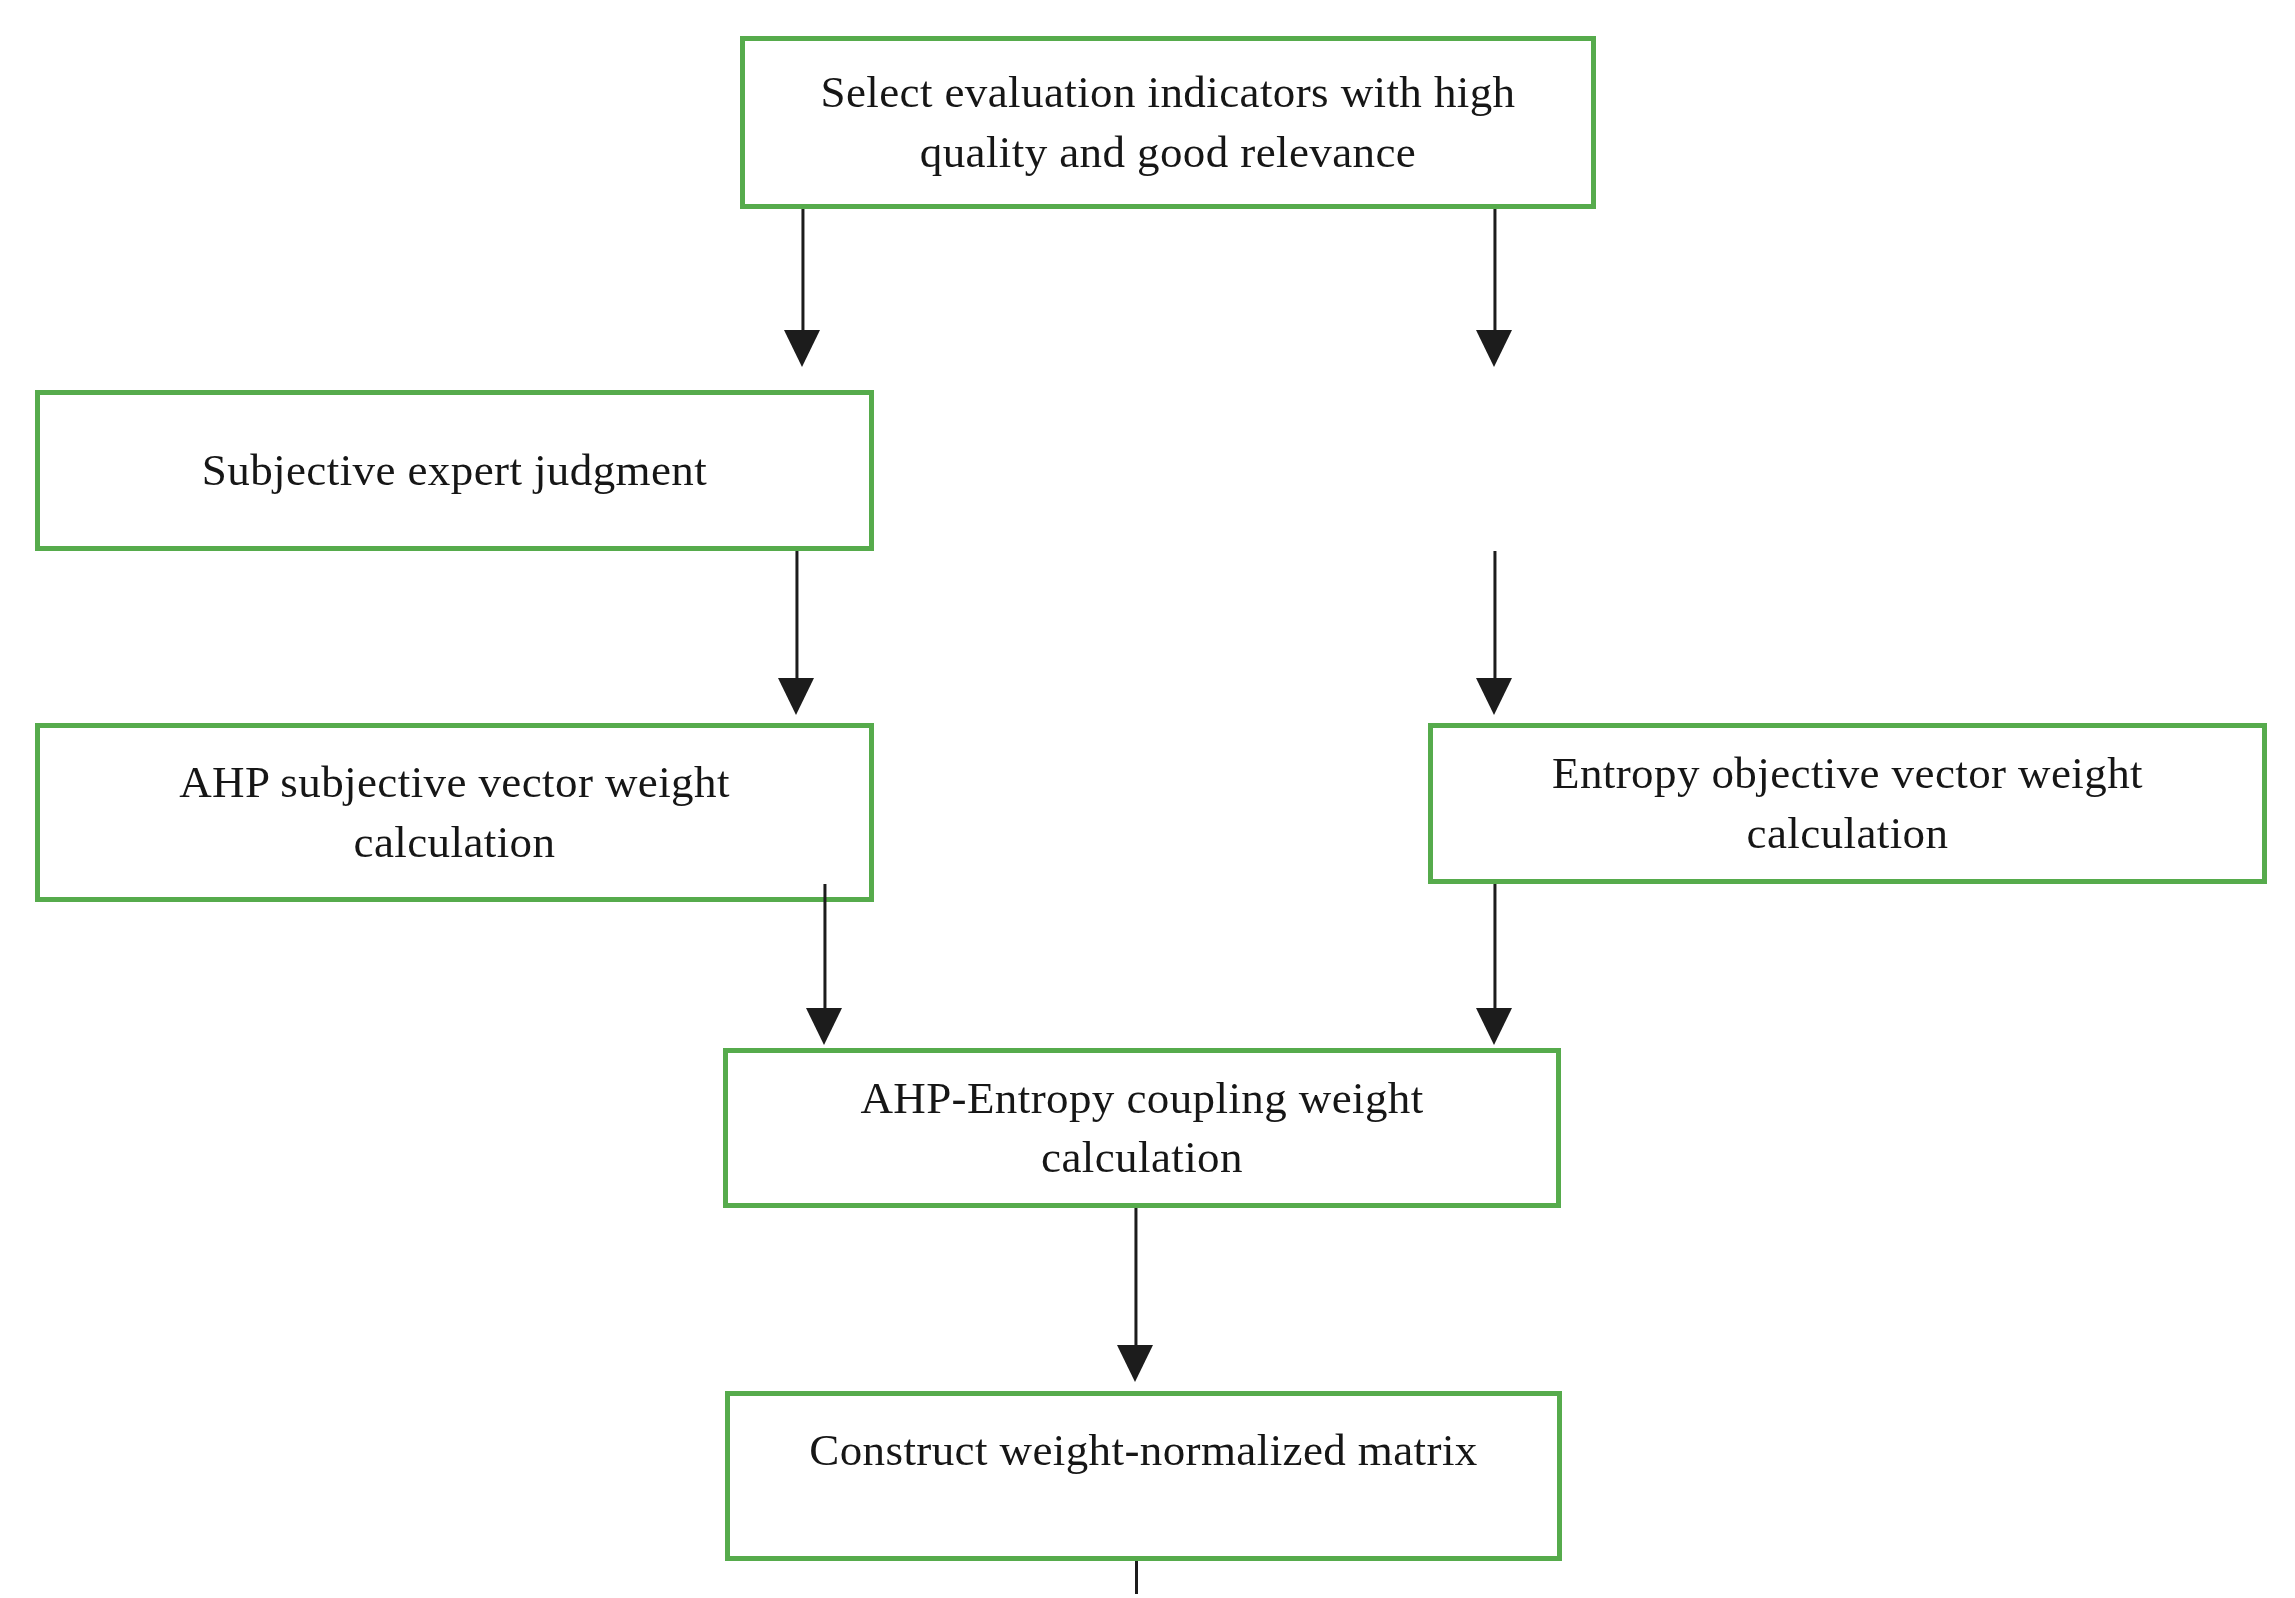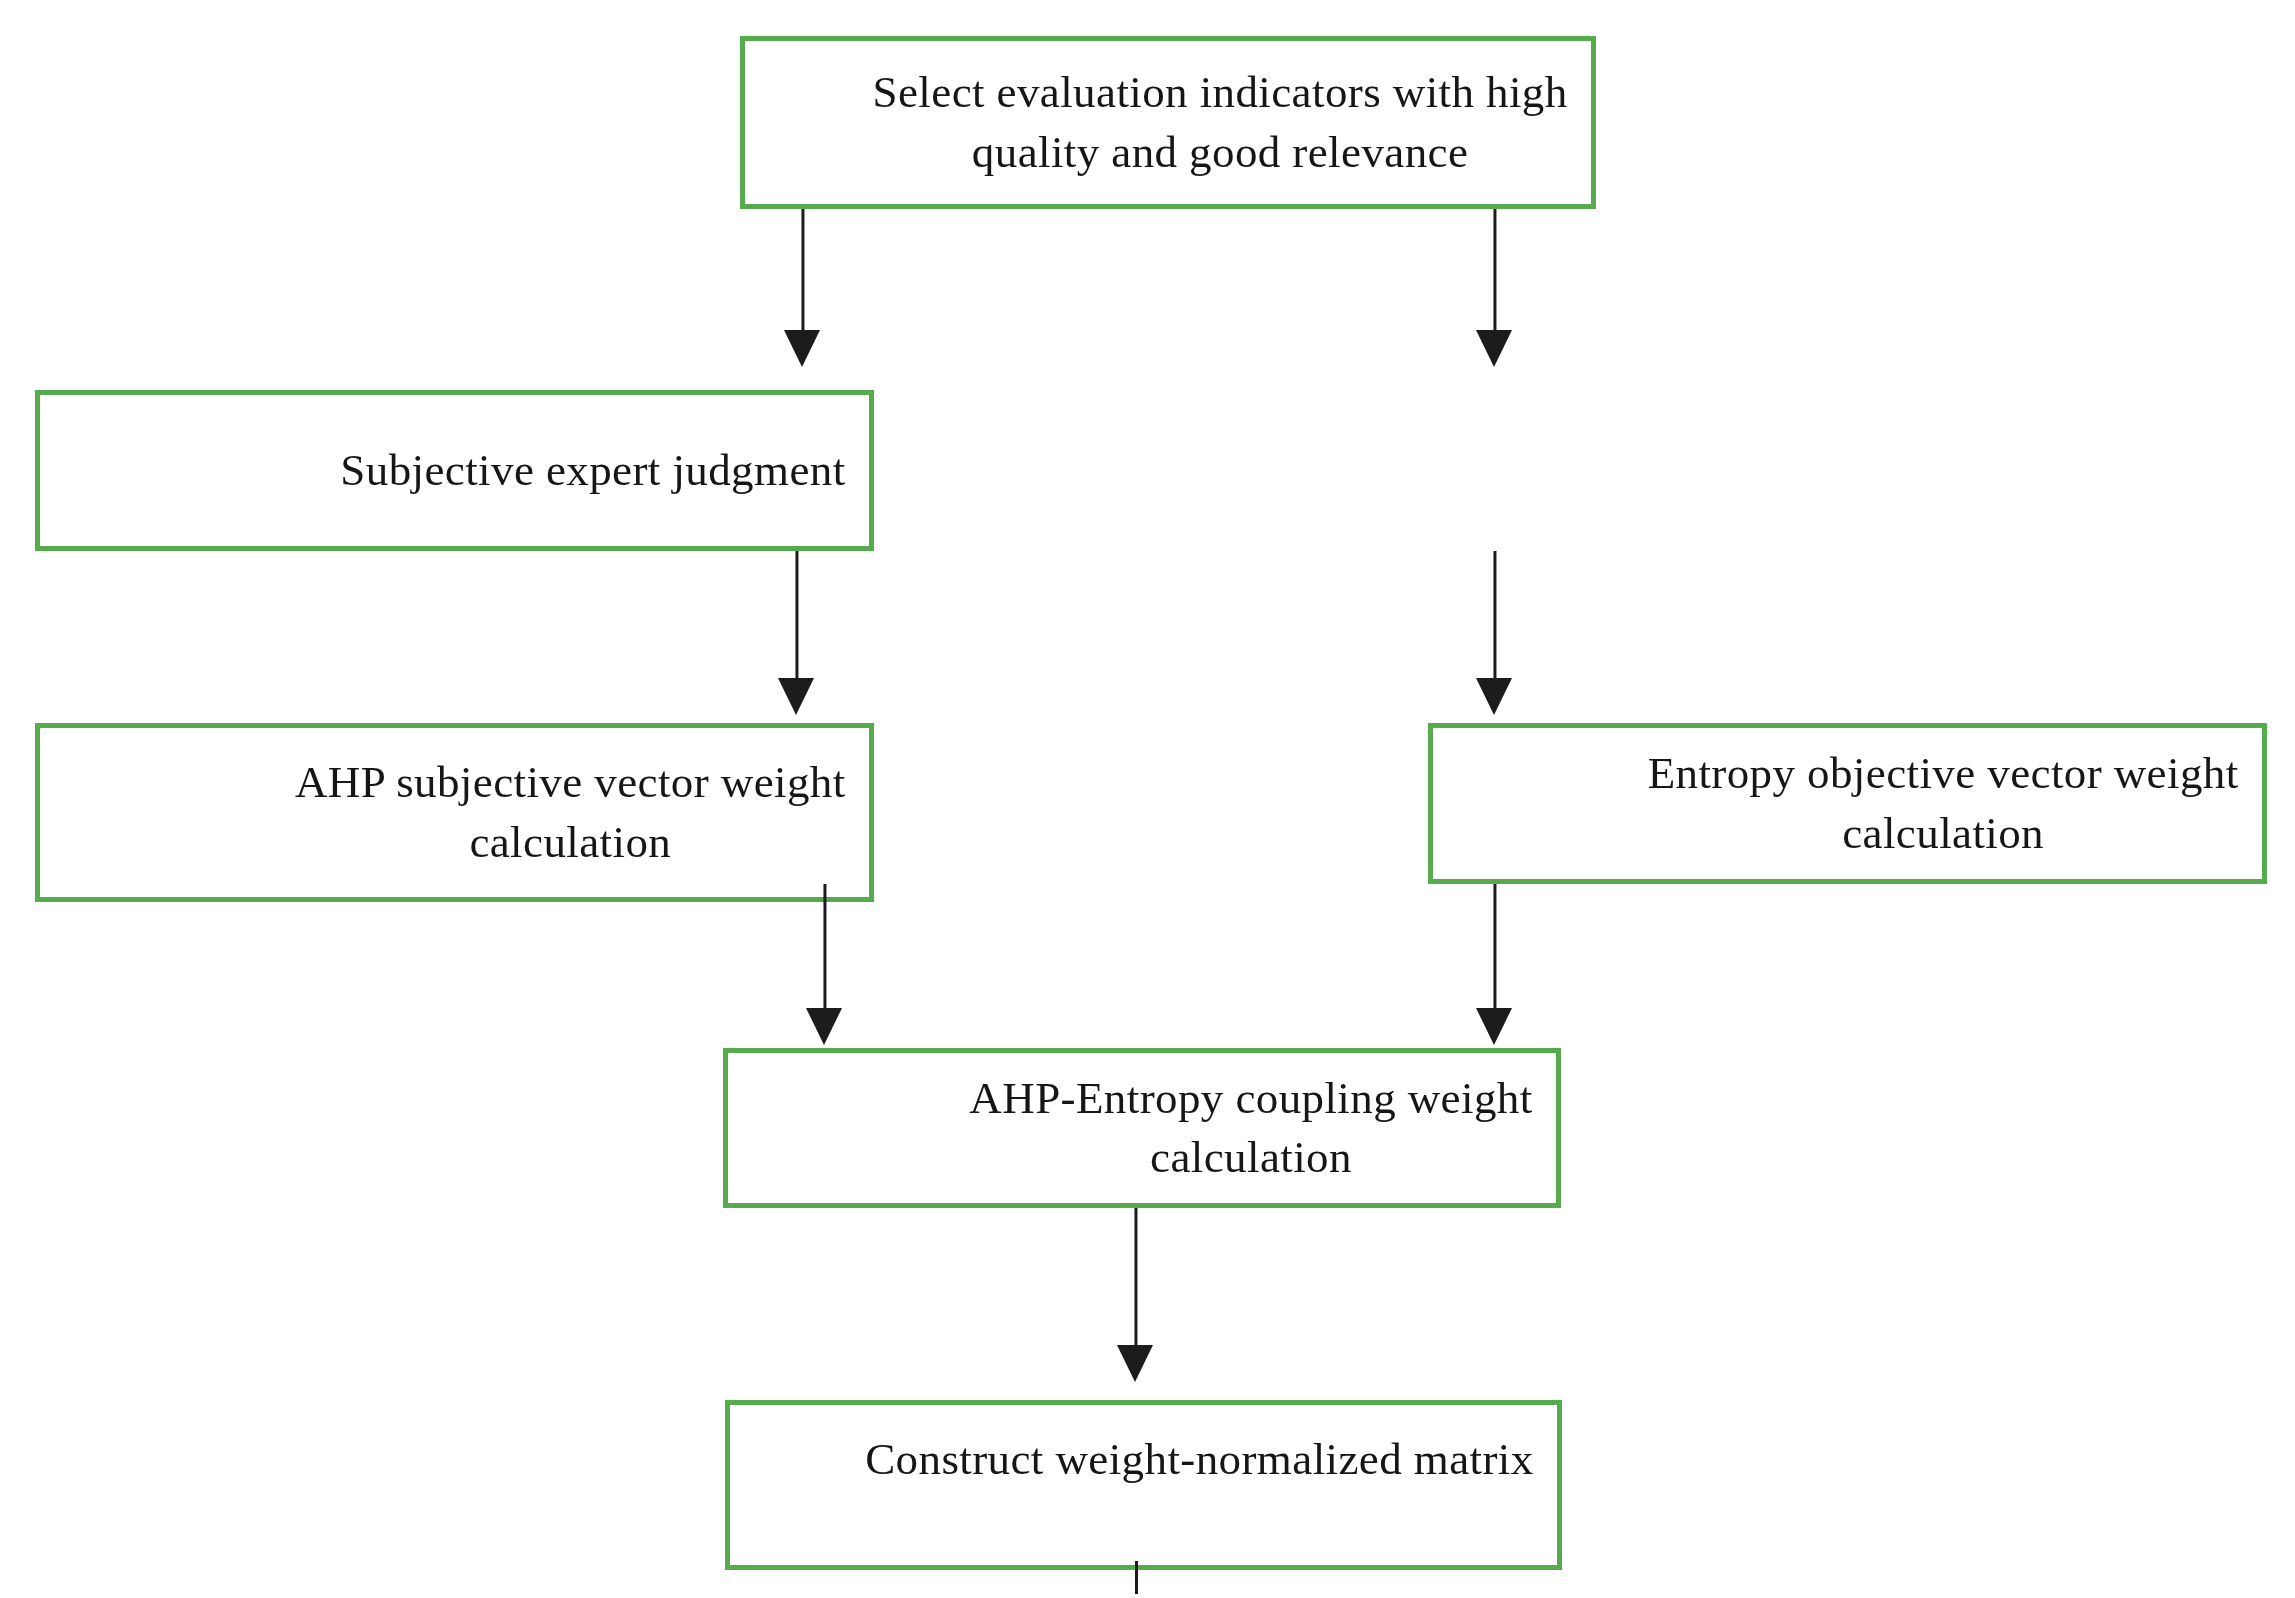--- a/index.html
+++ b/index.html
@@ -16,21 +16,21 @@
     filter: blur(0.5px);
     overflow: hidden;
   }
   .node {
     position: absolute;
     box-sizing: border-box;
     border: 5.5px solid var(--green, #56ab4c);
     background: #ffffff;
     display: flex;
     align-items: center;
-    justify-content: flex-end;
+    justify-content: center;
     text-align: center;
     padding: 0 23.4px;
   }
   .node .label {
     font-size: 45px;
     line-height: 1.32;
     color: var(--text, #161616);
     white-space: pre-line;
     letter-spacing: 0.4px;
   }
@@ -116,20 +116,20 @@
   <div class="node" style="left:723px; top:1048px; width:838px; height:160px;">
     <span class="label">AHP-Entropy coupling weight
 calculation</span>
   </div>
 
   <div class="varrow" style="left:1117px; top:1208px; height:174px;">
     <i class="line"></i>
     <i class="head"></i>
   </div>
 
-  <div class="node" style="left:725px; top:1391px; width:837px; height:170px; padding-bottom:50px;margin-top:9px;">
+  <div class="node" style="left:725px; top:1391px; width:837px; height:170px; padding-bottom:50px;">
     <span class="label">Construct weight-normalized matrix</span>
   </div>
 
   <div class="stub" style="left:1135px; top:1561px; height:33px;"></div>
 
 </div>
 
 
 </body></html>

